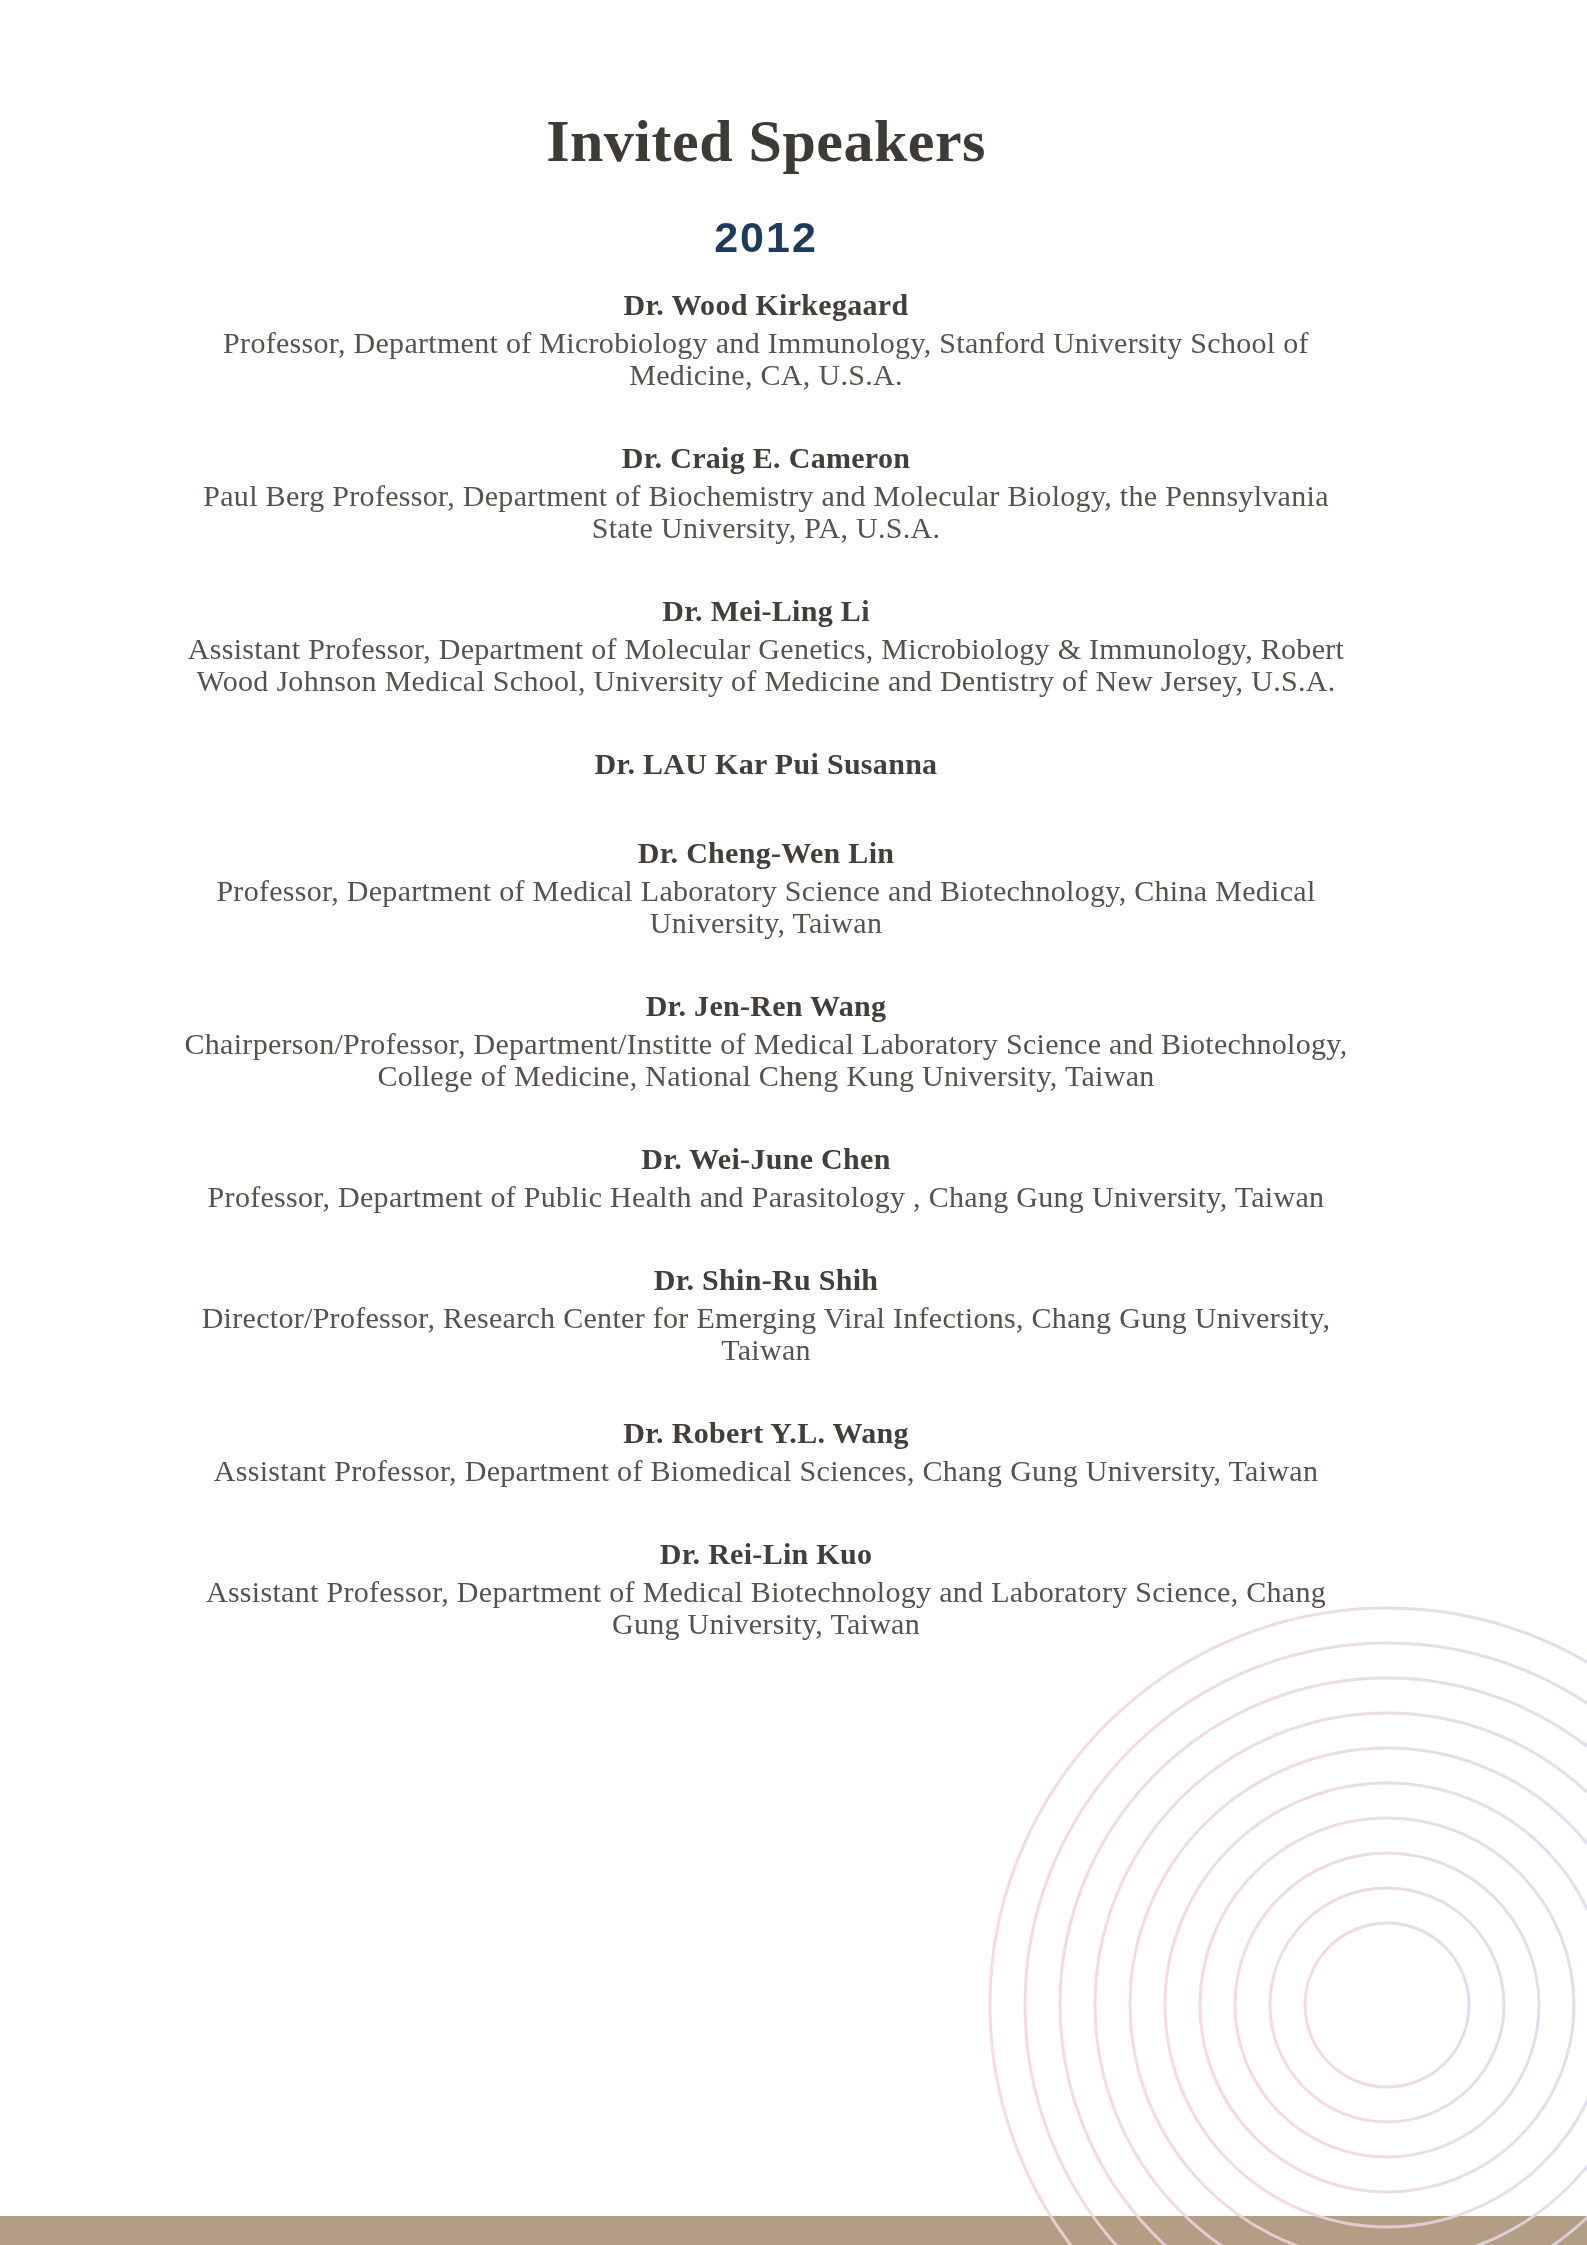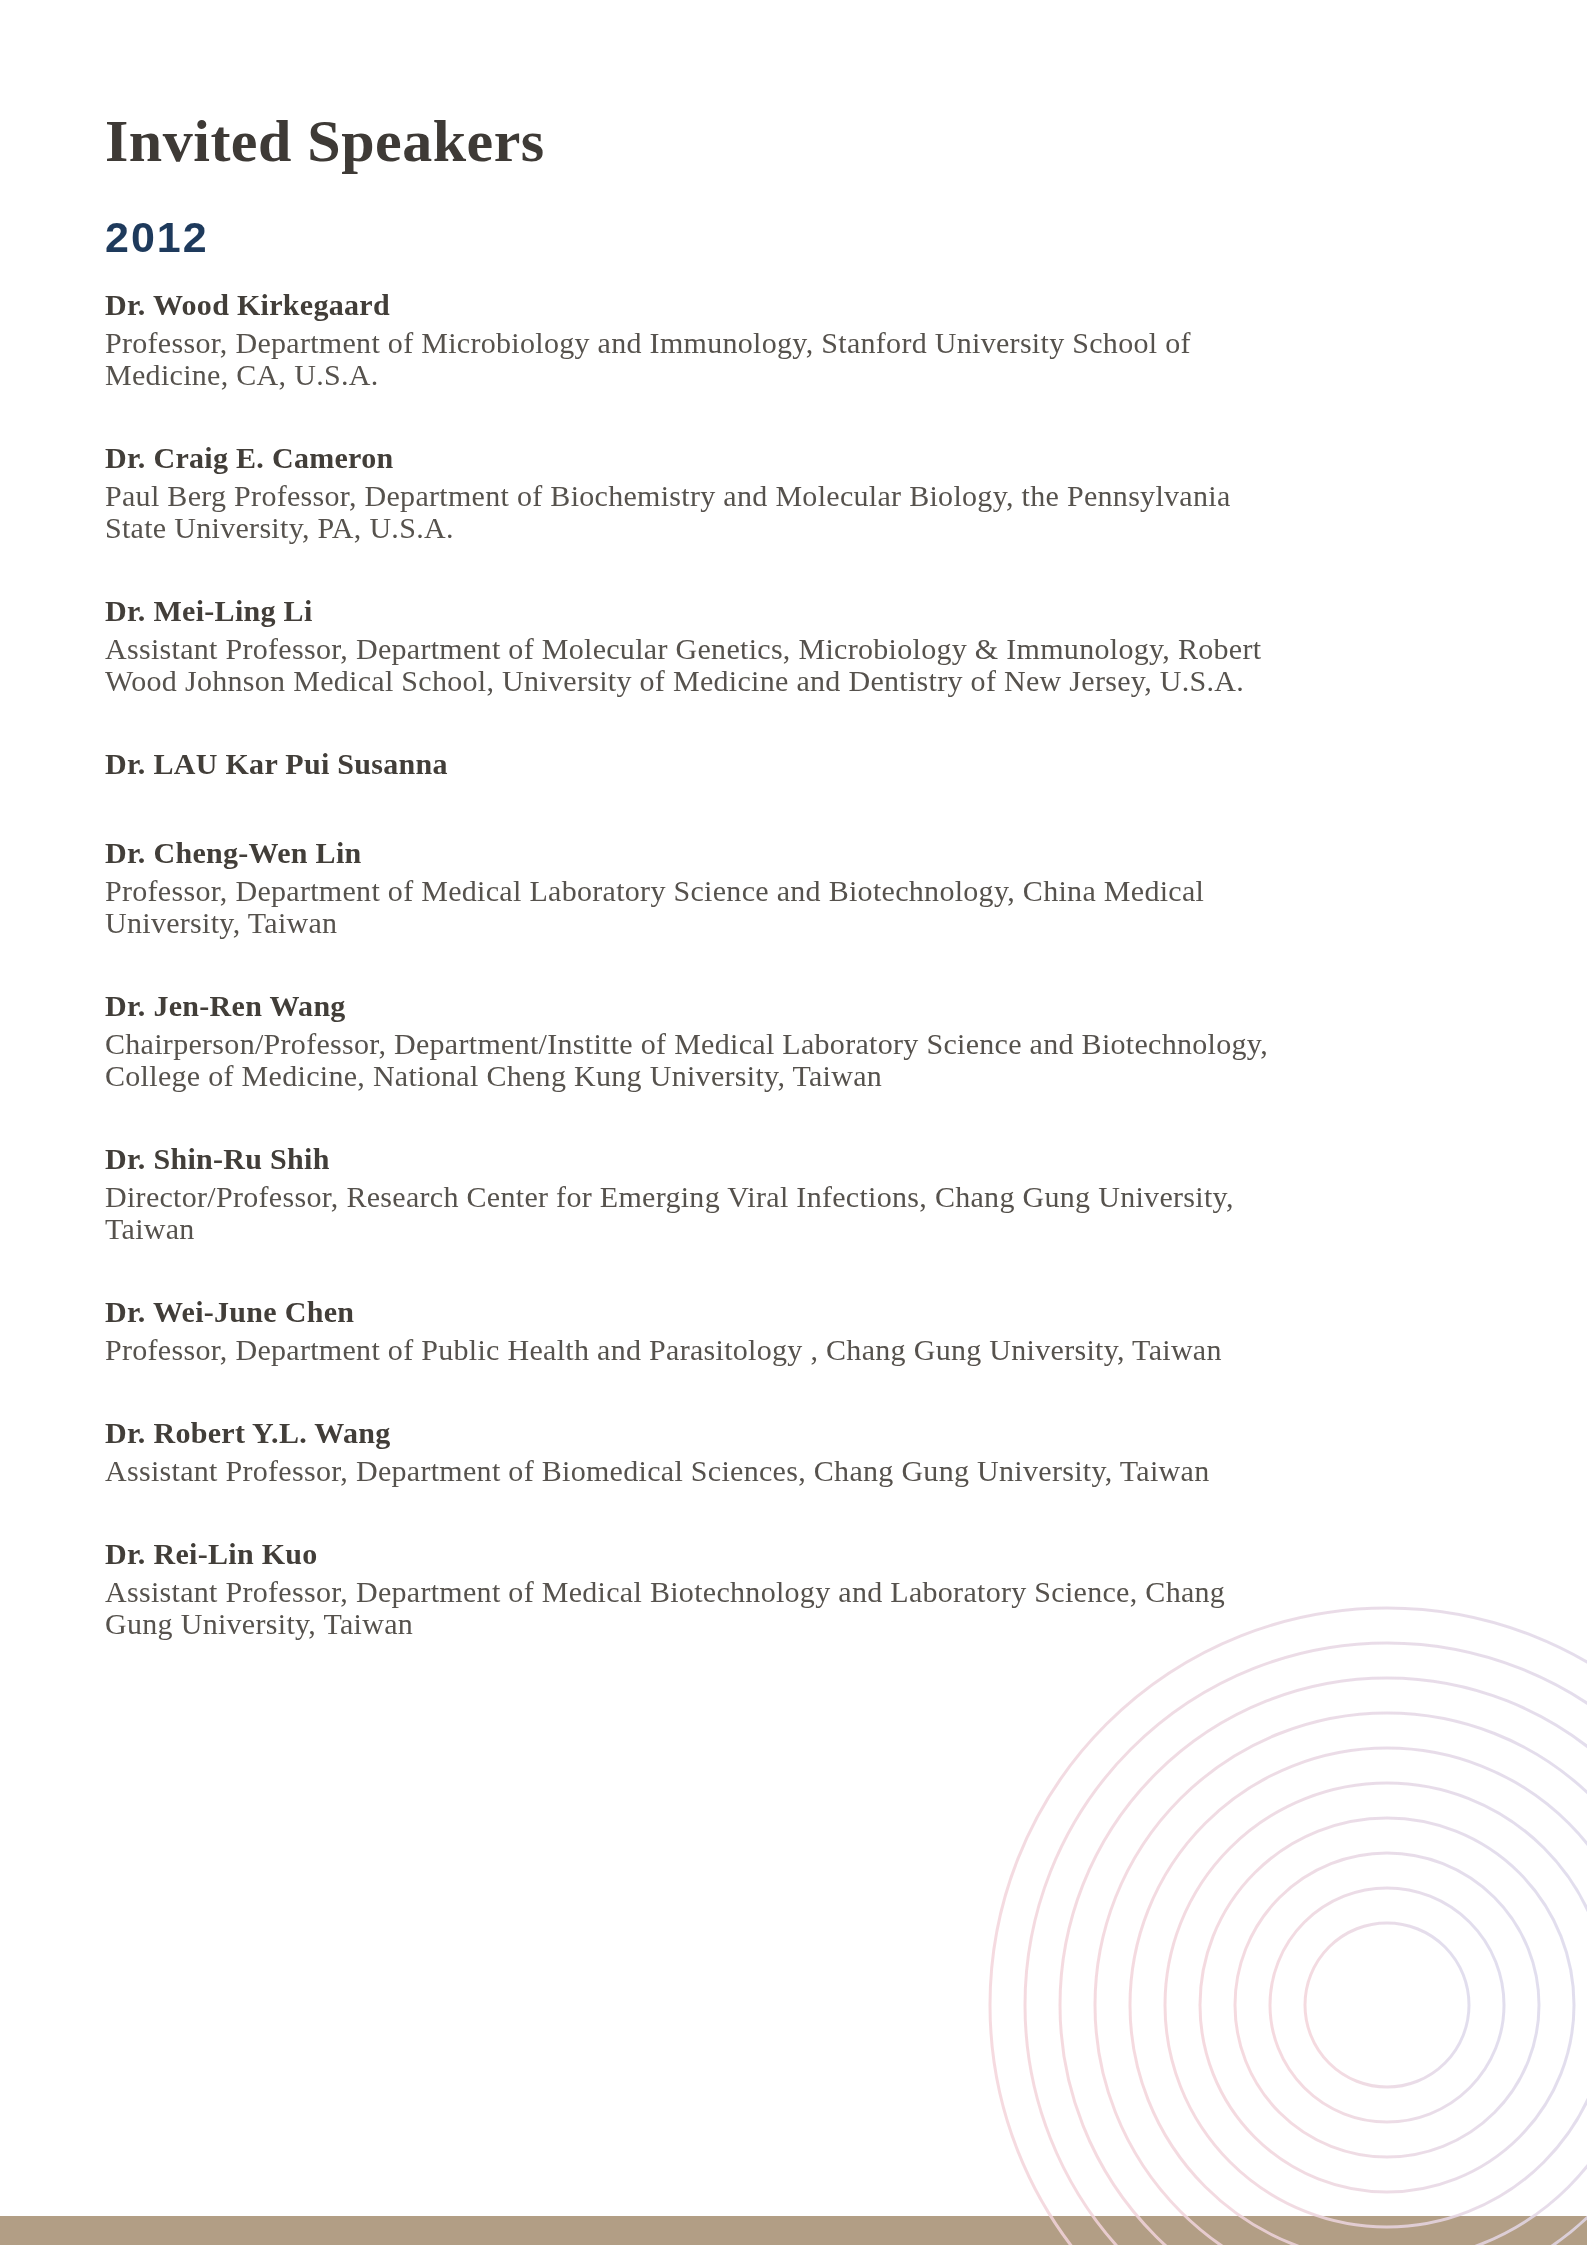--- a/index.html
+++ b/index.html
@@ -14,20 +14,21 @@
   body{
     position:relative;
     background:#ffffff;
     overflow:hidden;
     font-family:"Liberation Serif", serif;
   }
   .page{
     position:relative;
     padding:105px 160px 0 105px;
     z-index:1;
+    text-align:center;
   }
   .page-title{
     font-family:"Liberation Serif", serif;
     font-weight:700;
     font-size:60px;
     line-height:72px;
     color:var(--c-title);
     letter-spacing:0.5px;
     margin-bottom:38px;
   }
@@ -133,28 +134,28 @@
 University, Taiwan</div>
   </div>
 
   <div class="speaker">
     <div class="speaker-name">Dr. Jen-Ren Wang</div>
     <div class="speaker-affiliation">Chairperson/Professor, Department/Institte of Medical Laboratory Science and Biotechnology,
 College of Medicine, National Cheng Kung University, Taiwan</div>
   </div>
 
   <div class="speaker">
+    <div class="speaker-name">Dr. Wei-June Chen</div>
+    <div class="speaker-affiliation">Professor, Department of Public Health and Parasitology , Chang Gung University, Taiwan</div>
+  </div>
+
+  <div class="speaker">
     <div class="speaker-name">Dr. Shin-Ru Shih</div>
     <div class="speaker-affiliation">Director/Professor, Research Center for Emerging Viral Infections, Chang Gung University,
 Taiwan</div>
-  </div>
-
-  <div class="speaker">
-    <div class="speaker-name">Dr. Wei-June Chen</div>
-    <div class="speaker-affiliation">Professor, Department of Public Health and Parasitology , Chang Gung University, Taiwan</div>
   </div>
 
   <div class="speaker">
     <div class="speaker-name">Dr. Robert Y.L. Wang</div>
     <div class="speaker-affiliation">Assistant Professor, Department of Biomedical Sciences, Chang Gung University, Taiwan</div>
   </div>
 
   <div class="speaker">
     <div class="speaker-name">Dr. Rei-Lin Kuo</div>
     <div class="speaker-affiliation">Assistant Professor, Department of Medical Biotechnology and Laboratory Science, Chang

